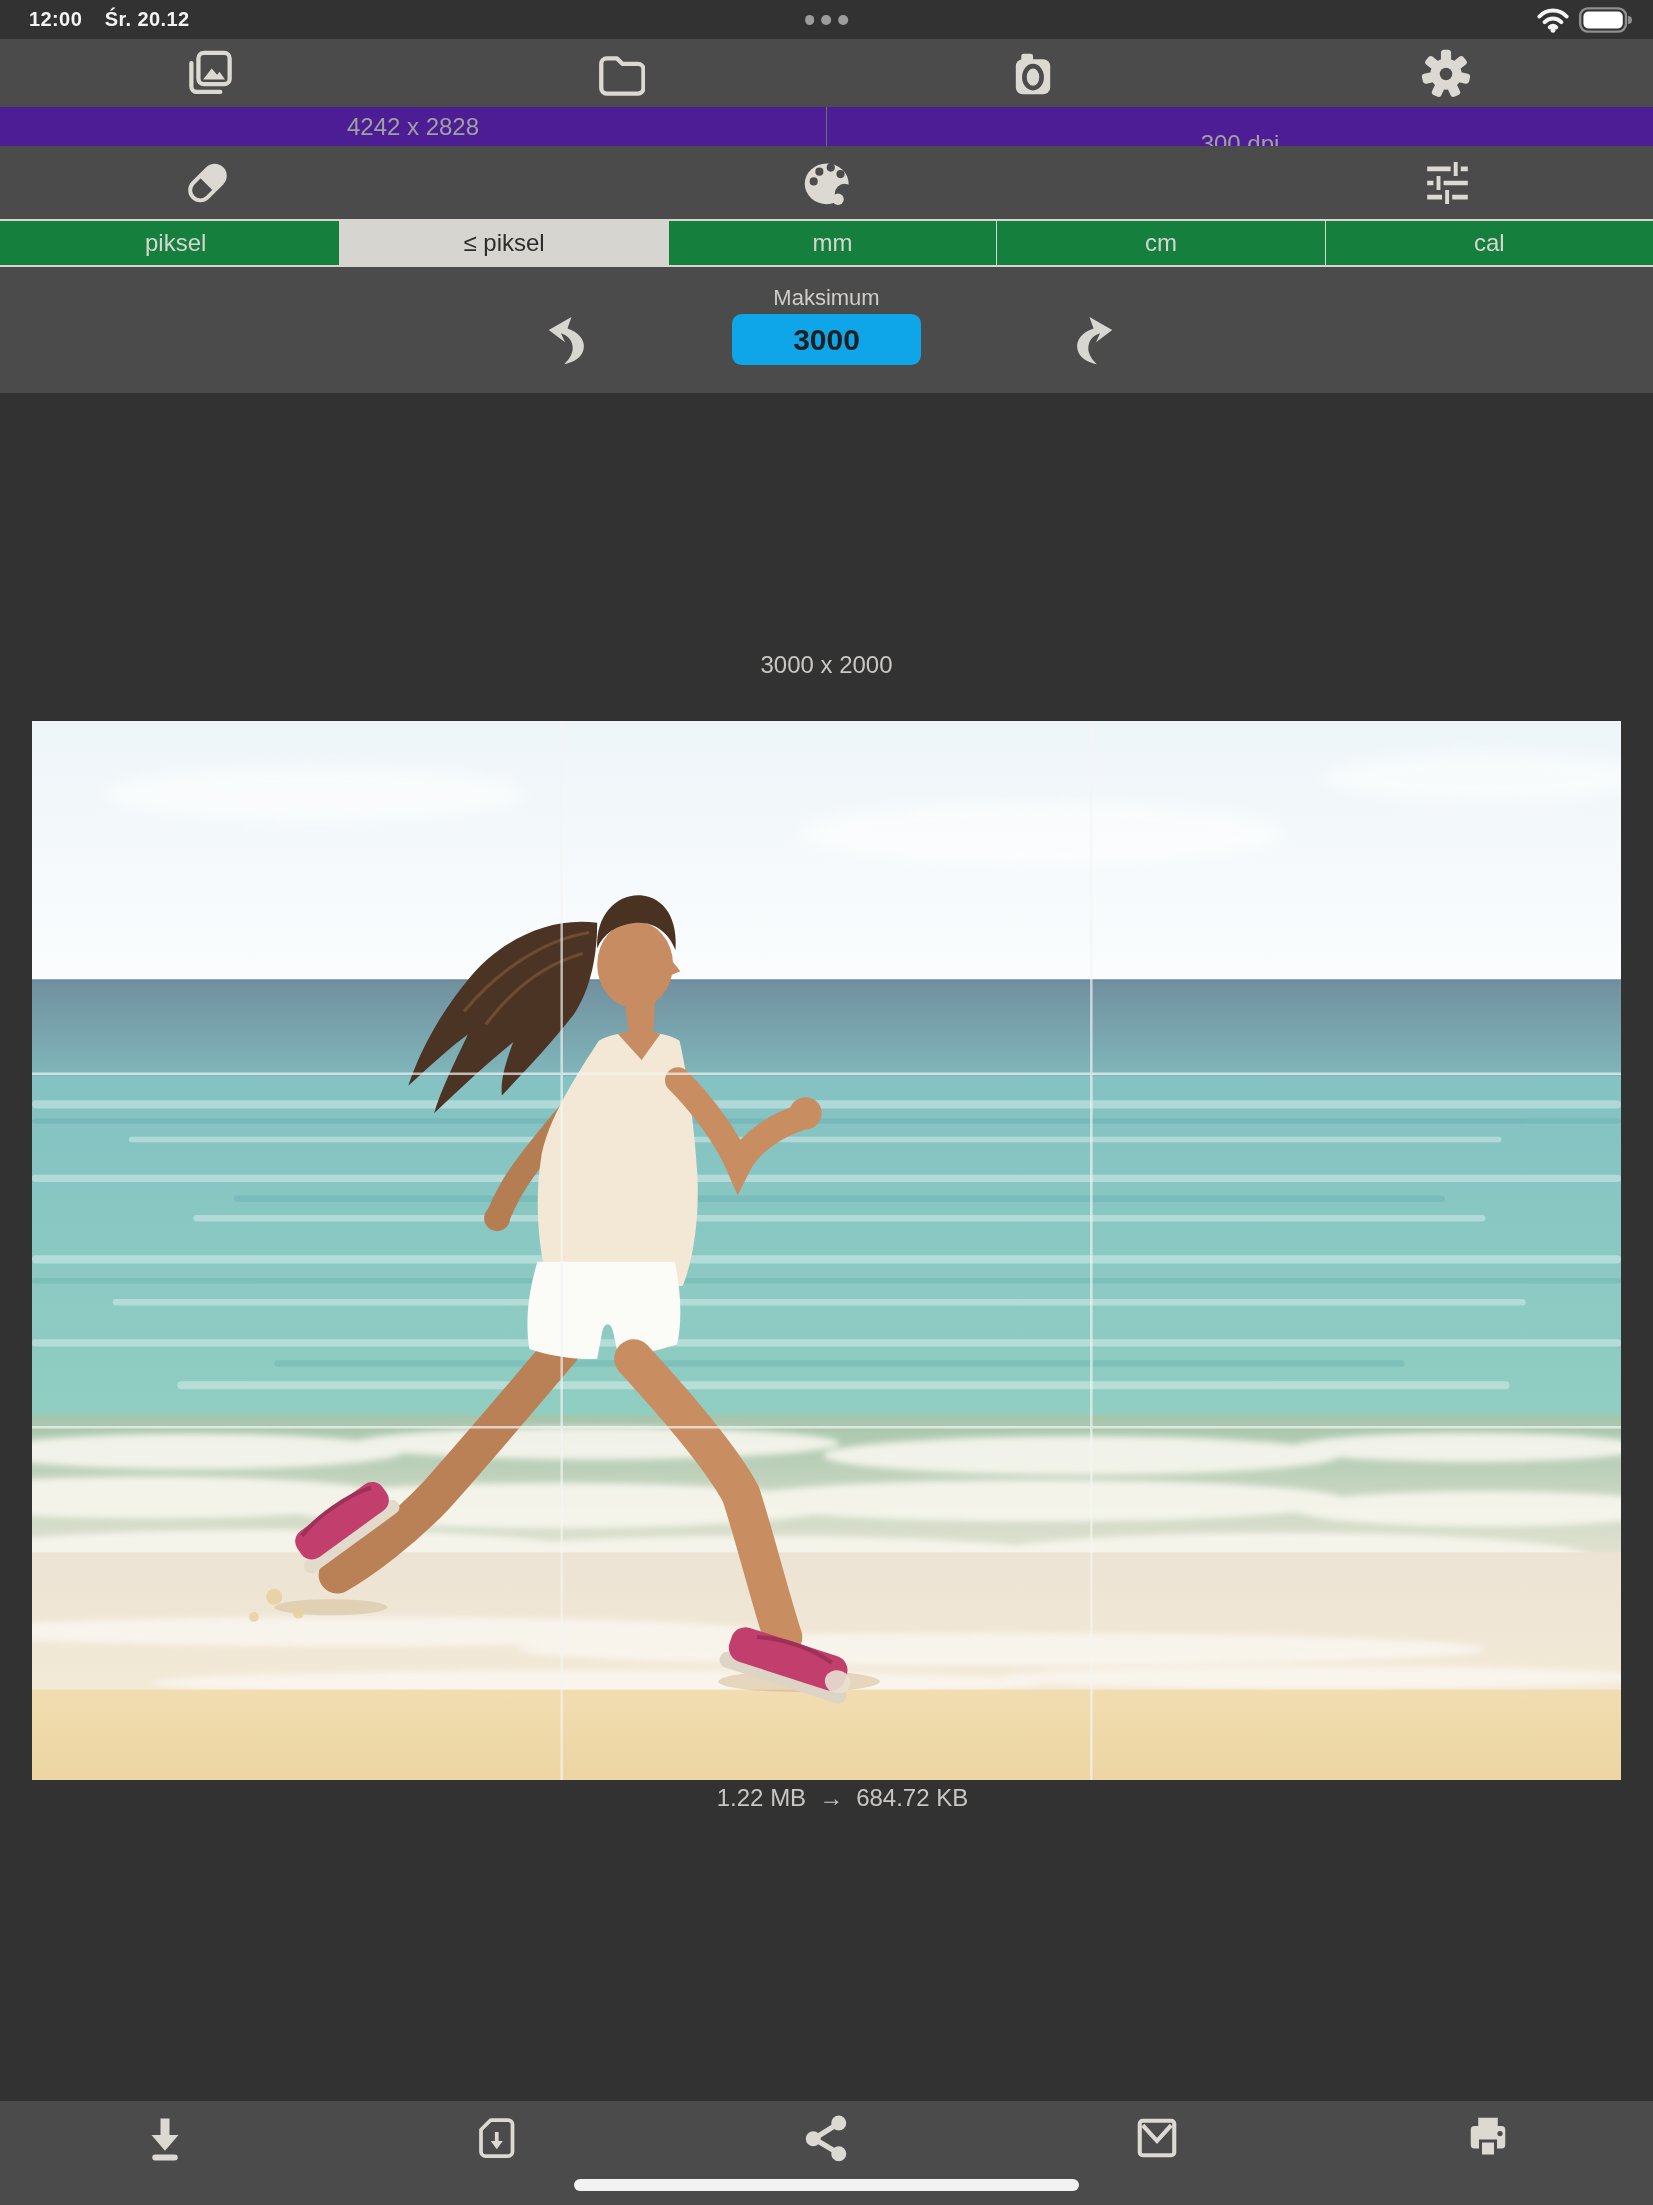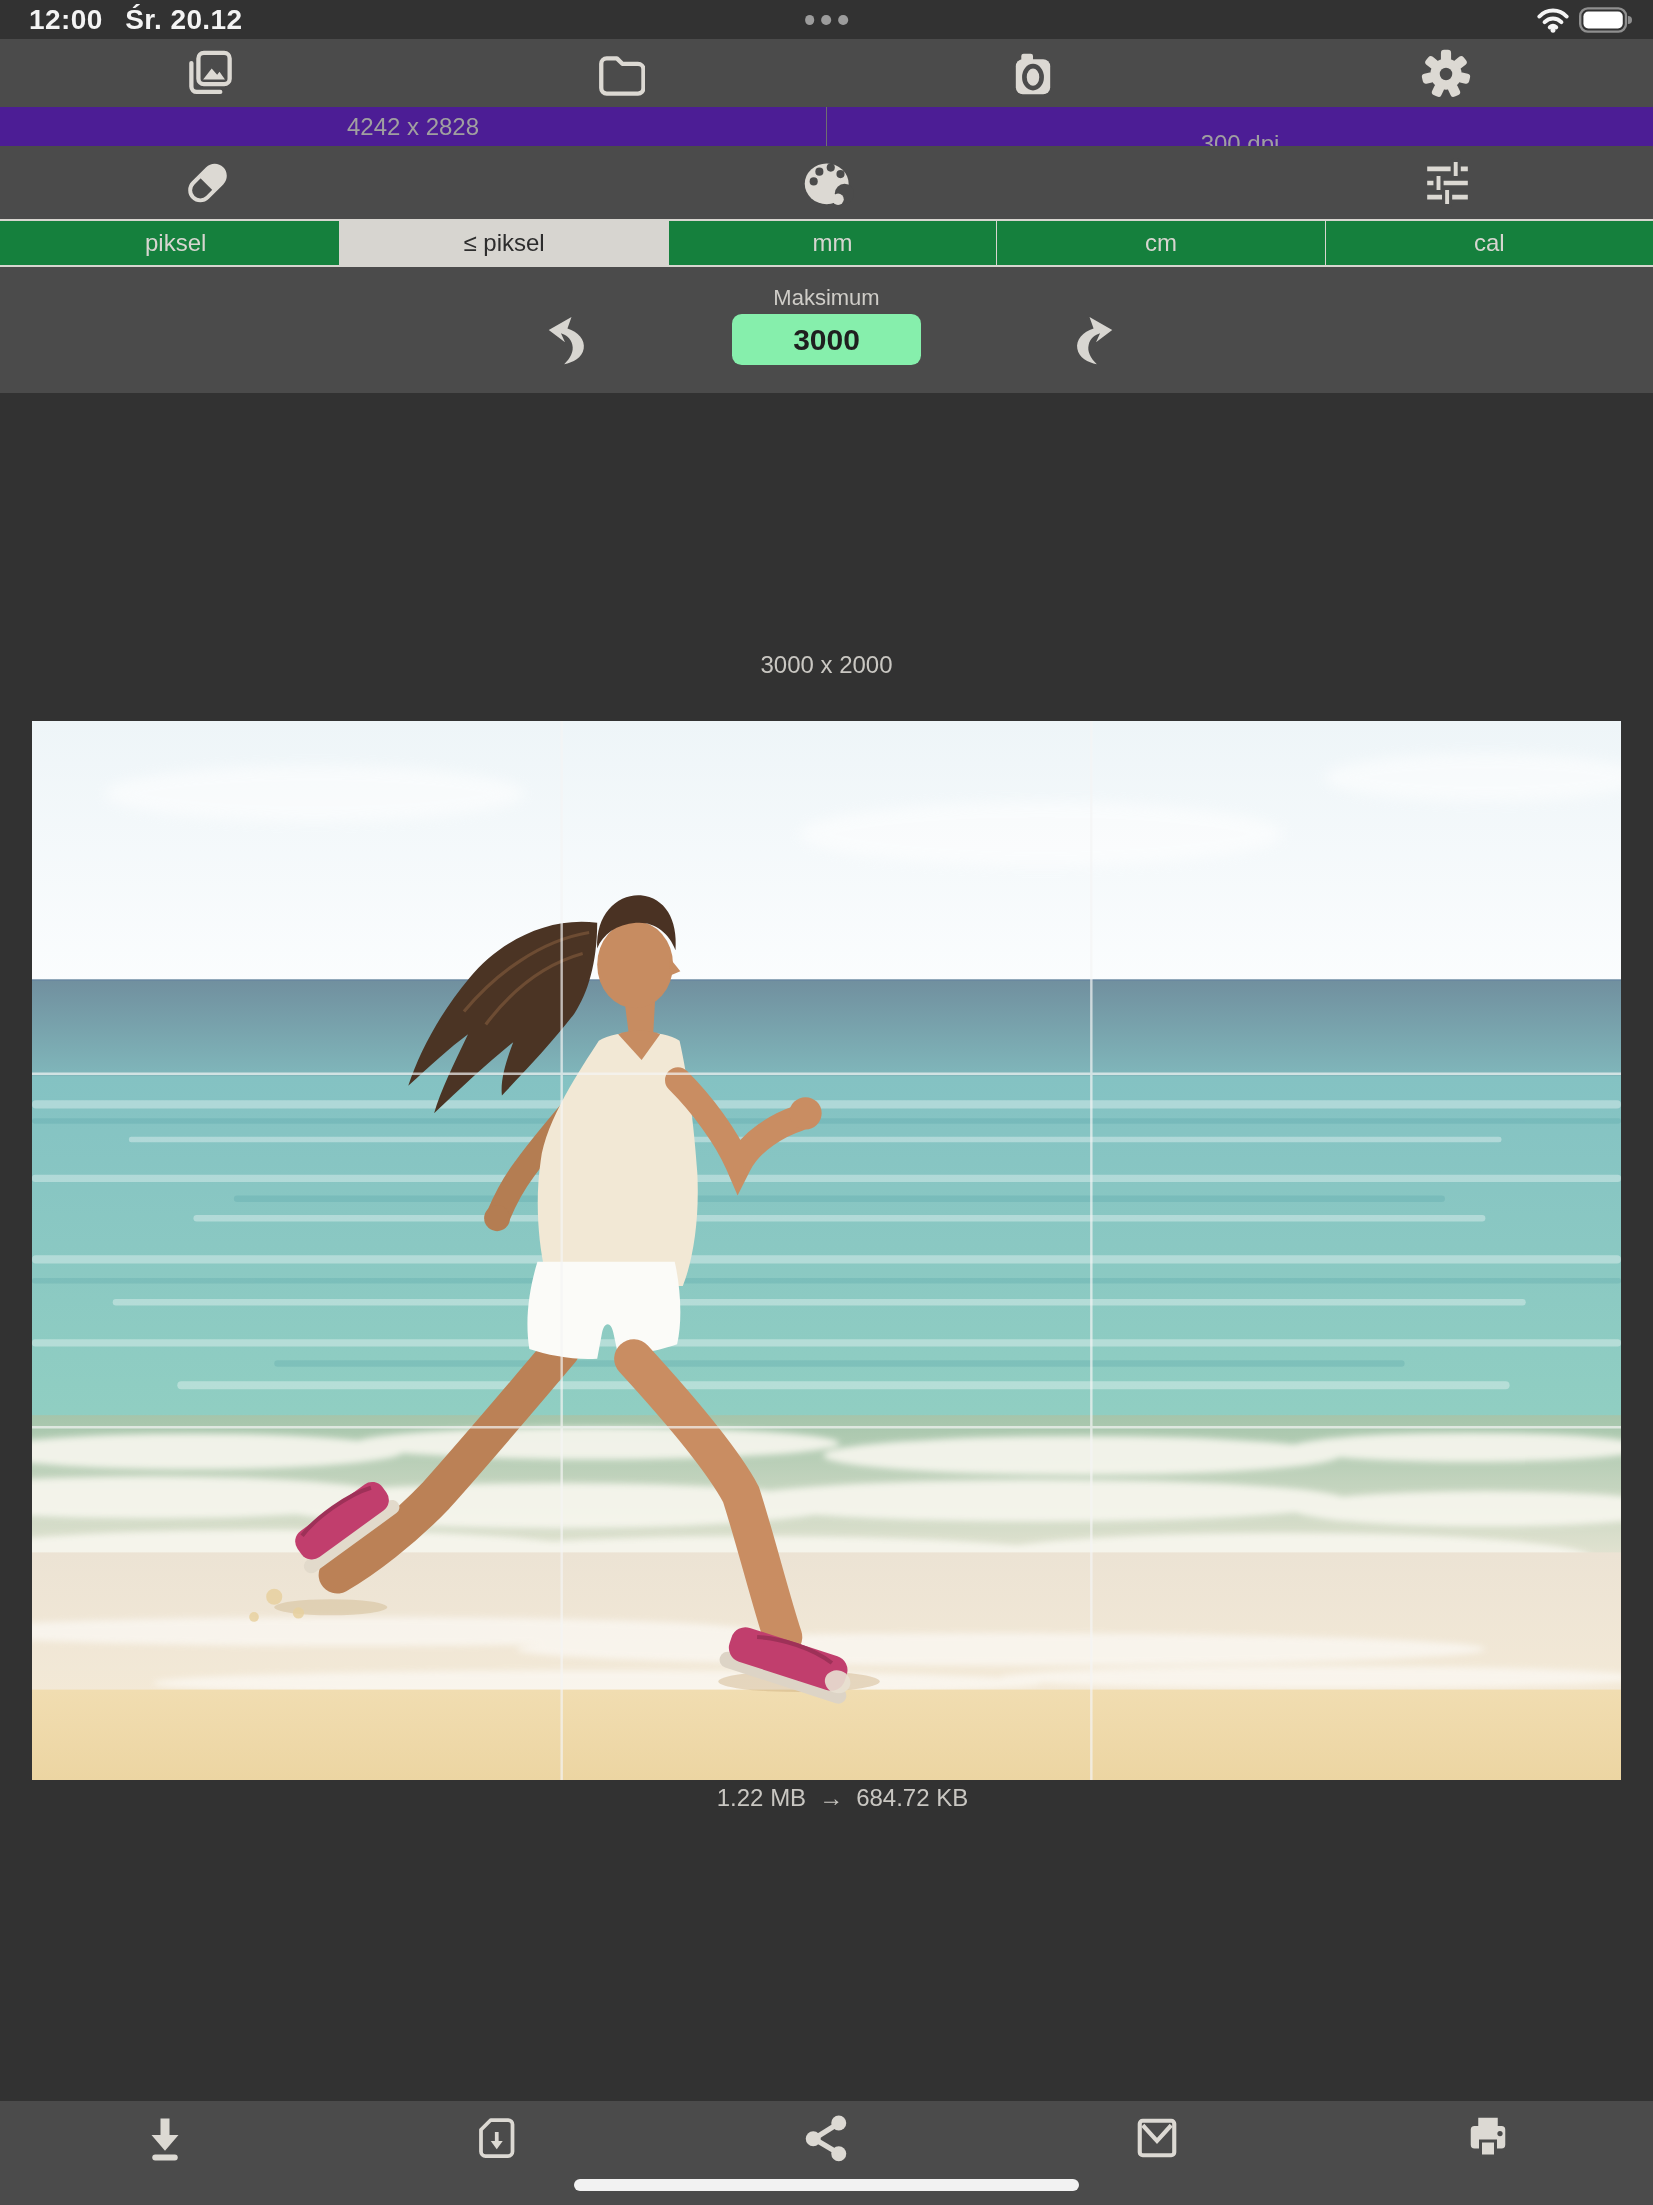--- a/index.html
+++ b/index.html
@@ -2,21 +2,21 @@
 <html style="font-size:13px"><head>
 <meta charset="utf-8">
 <style>
   * { margin:0; padding:0; box-sizing:border-box; }
   html,body { width:1653px; height:2205px; background:#323232; overflow:hidden;
               font-family:"Liberation Sans", sans-serif; }
 
   
   .status-bar { position:absolute; left:0; top:0; width:1653px; height:39px; background:#323232; color:#f4f4f4; }
   .status-left { position:absolute; left:29px; top:0; height:39px; display:flex; align-items:center; gap:22.6px;
-                 font-size:28px; font-weight:600; letter-spacing:0.4px; }
+                 font-size:20px; font-weight:600; letter-spacing:0.4px; }
   .status-dots { position:absolute; left:50%; top:15.3px; transform:translateX(-50%); display:flex; gap:7.3px; }
   .status-dots i { width:9.7px; height:9.7px; border-radius:50%; background:#9c9c9c; }
   .status-right { position:absolute; right:21px; top:0; height:39px; display:flex; align-items:center; gap:9.7px; }
 
   
   .toolbar-top { position:absolute; left:0; top:39px; width:1653px; height:69px; background:#4b4b4b; display:flex; }
   .toolbar-top .tb-btn { flex:1; display:flex; align-items:center; justify-content:center; }
   .info-bar { position:absolute; left:0; top:107px; width:1653px; height:39px; background:#4c1d95; display:flex; }
   .info-cell { flex:1; display:flex; align-items:center; justify-content:center;
                color:#a0a0a0; font-size:24px; border-right:1.6px solid #6f6f6f; }
@@ -28,21 +28,21 @@
   .tab-bar { position:absolute; left:0; top:219px; width:1653px; height:48px; background:#15803d;
              border-top:2.4px solid #d7d5d0; border-bottom:2.4px solid #d7d5d0; display:flex;padding-left:12px; }
   .tab { flex:1; display:flex; align-items:center; justify-content:center; font-size:24px;
          color:#d7d5d0; border-right:1.6px solid #d7d5d0; cursor:pointer; }
   .tab:last-child { border-right:none; }
   .tab.selected { background:#d7d5d0; color:#2d2d2d; }
 
   
   .max-panel { position:absolute; left:0; top:267px; width:1653px; height:126px; background:#4b4b4b; }
   .max-label { position:absolute; top:18px; width:100%; text-align:center; color:#cfcdc8; font-size:22px; }
-  .max-input { position:absolute; left:732px; top:47px; width:189px; height:51px; background:#86efac;
+  .max-input { position:absolute; left:732px; top:47px; width:189px; height:51px; background:#0ea5e9;
                border:none; border-radius:9.7px; text-align:center; font-size:30px; font-weight:bold;
                color:#1f1f1f; font-family:"Liberation Sans", sans-serif; }
   .max-hint { position:absolute; top:105px; width:100%; text-align:center; color:#c9c7c2; font-size:18.6px; }
   .undo-btn { position:absolute; left:539px; top:46px; width:52px; height:52px; }
   .redo-btn { position:absolute; left:1070px; top:46px; width:52px; height:52px; }
 
   
   .result-dims { position:absolute; top:651px; width:100%; text-align:center; color:#c9c7c2; font-size:24px; }
   .photo { position:absolute; left:32px; top:721px; width:1589px; height:1059px; background:#9fc9c6; }
   .photo svg { display:block; width:100%; height:100%; }

